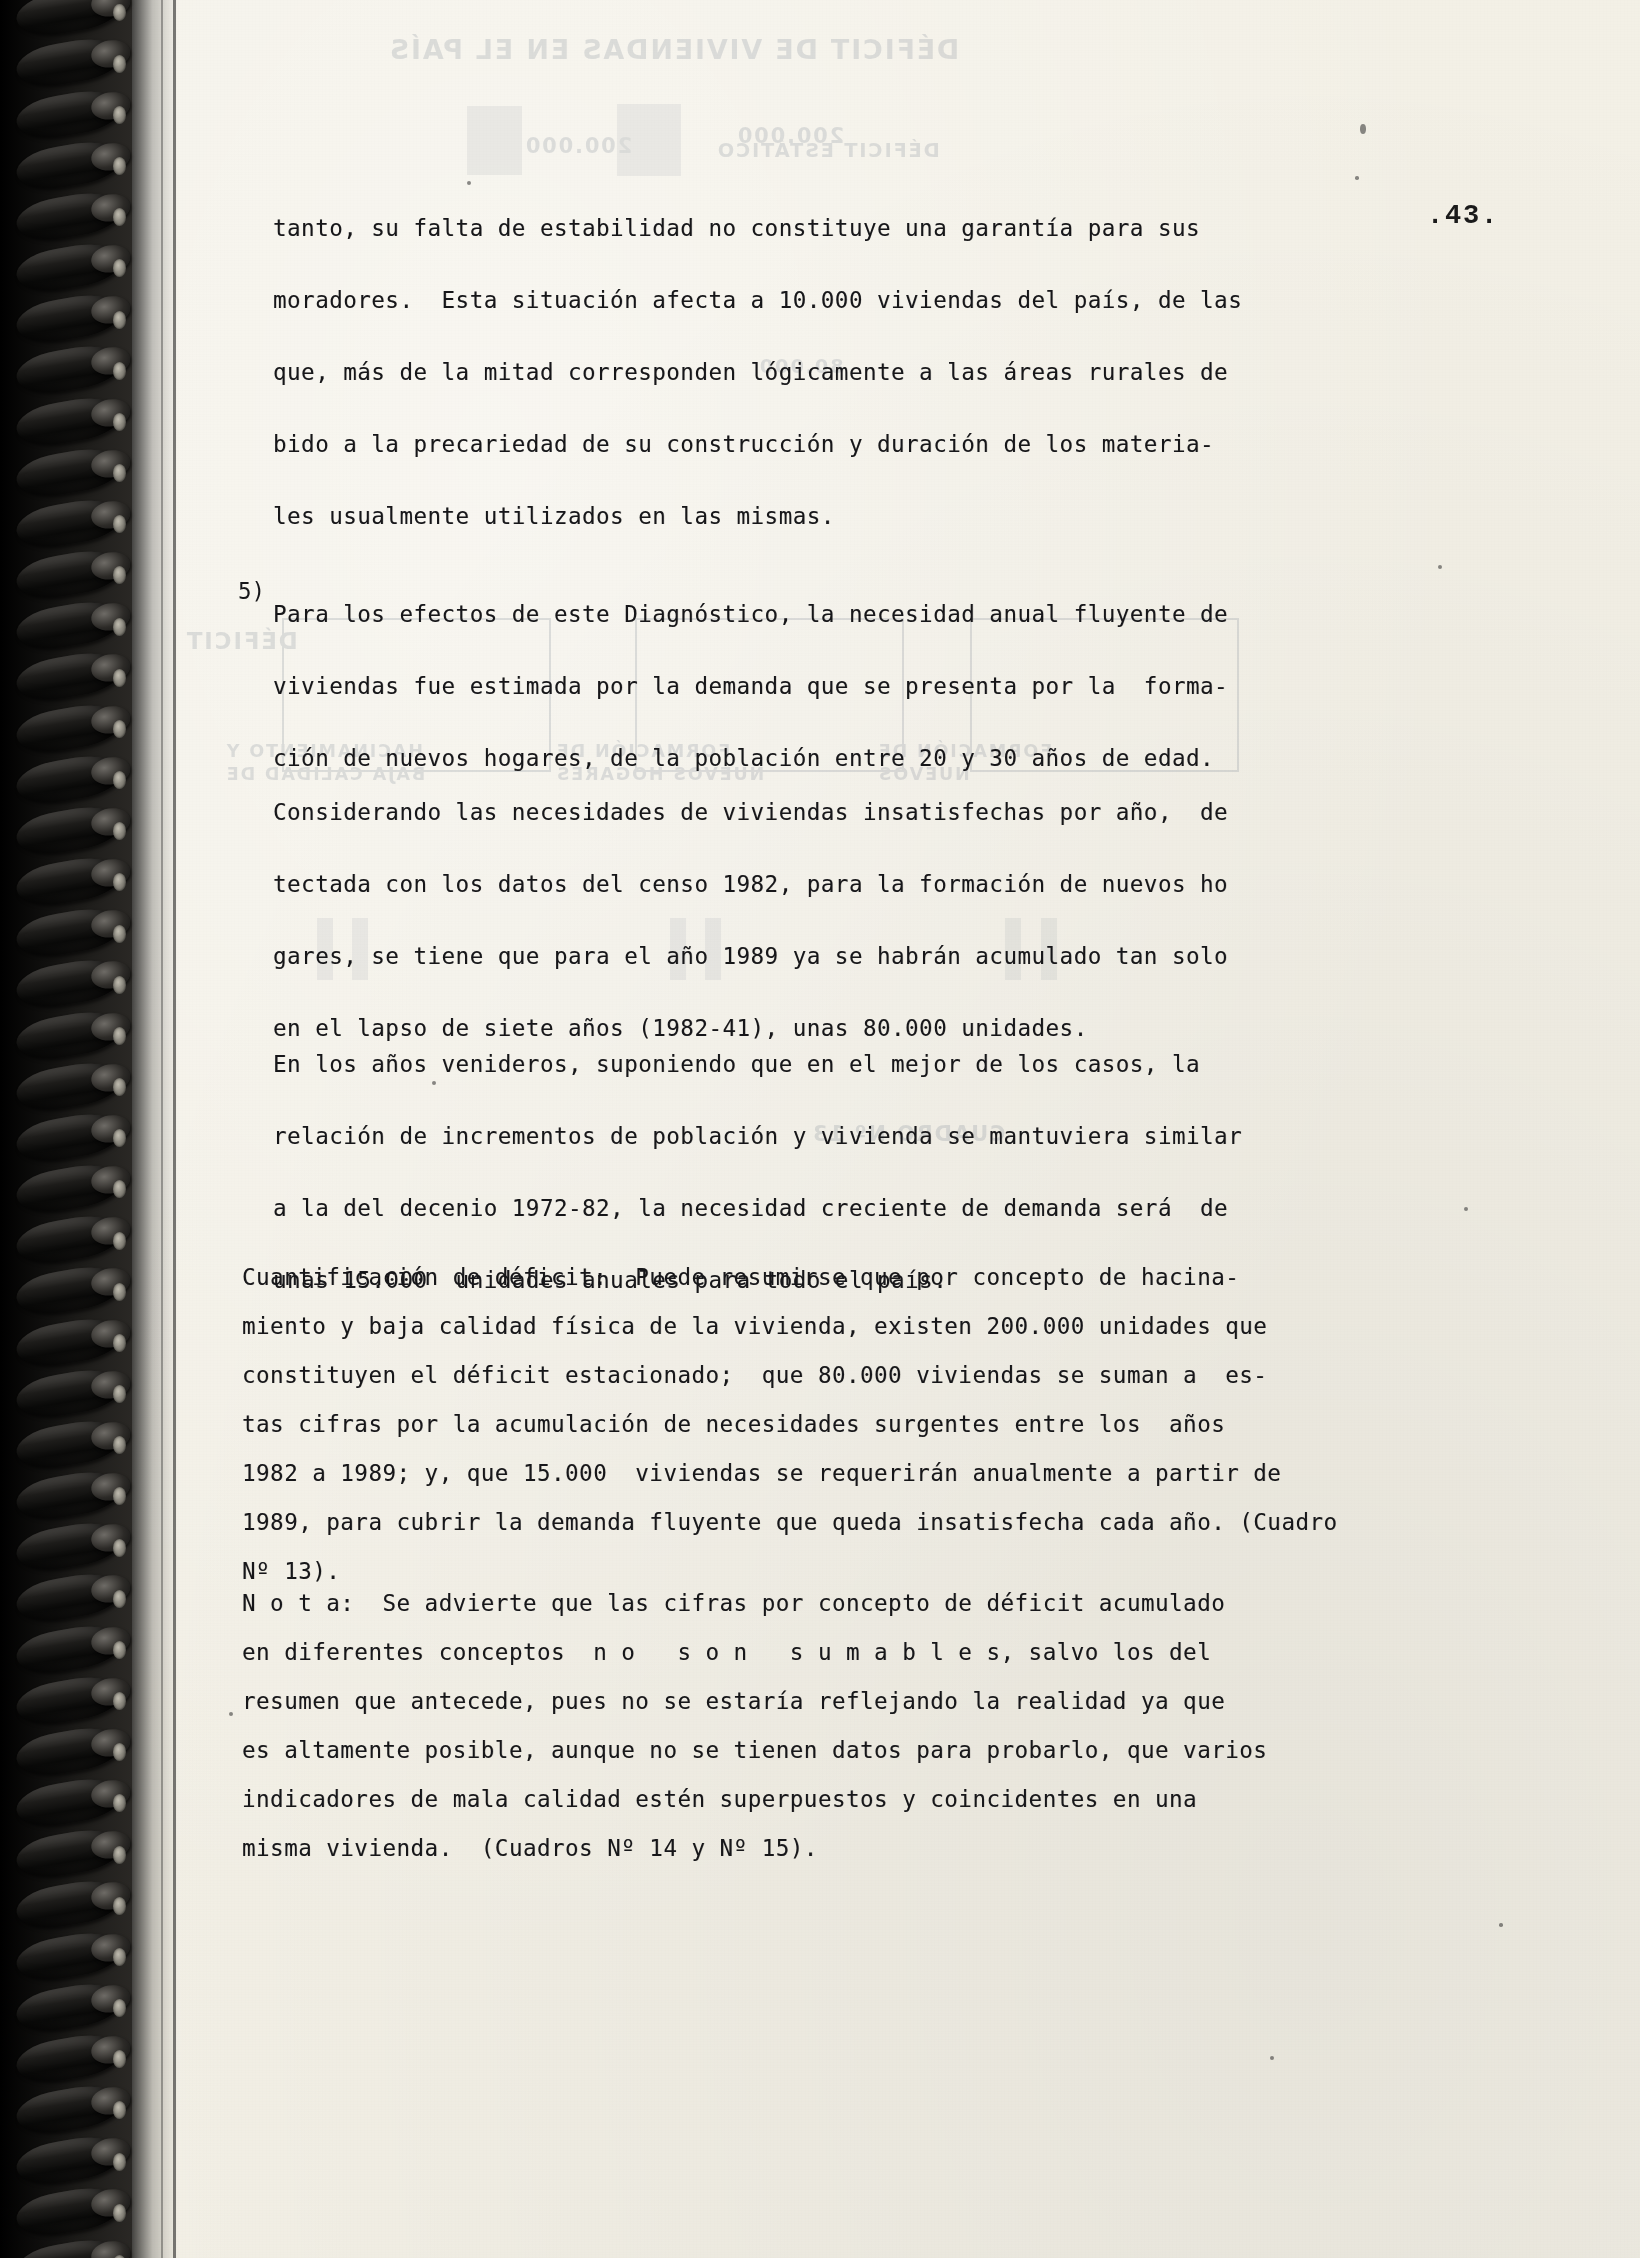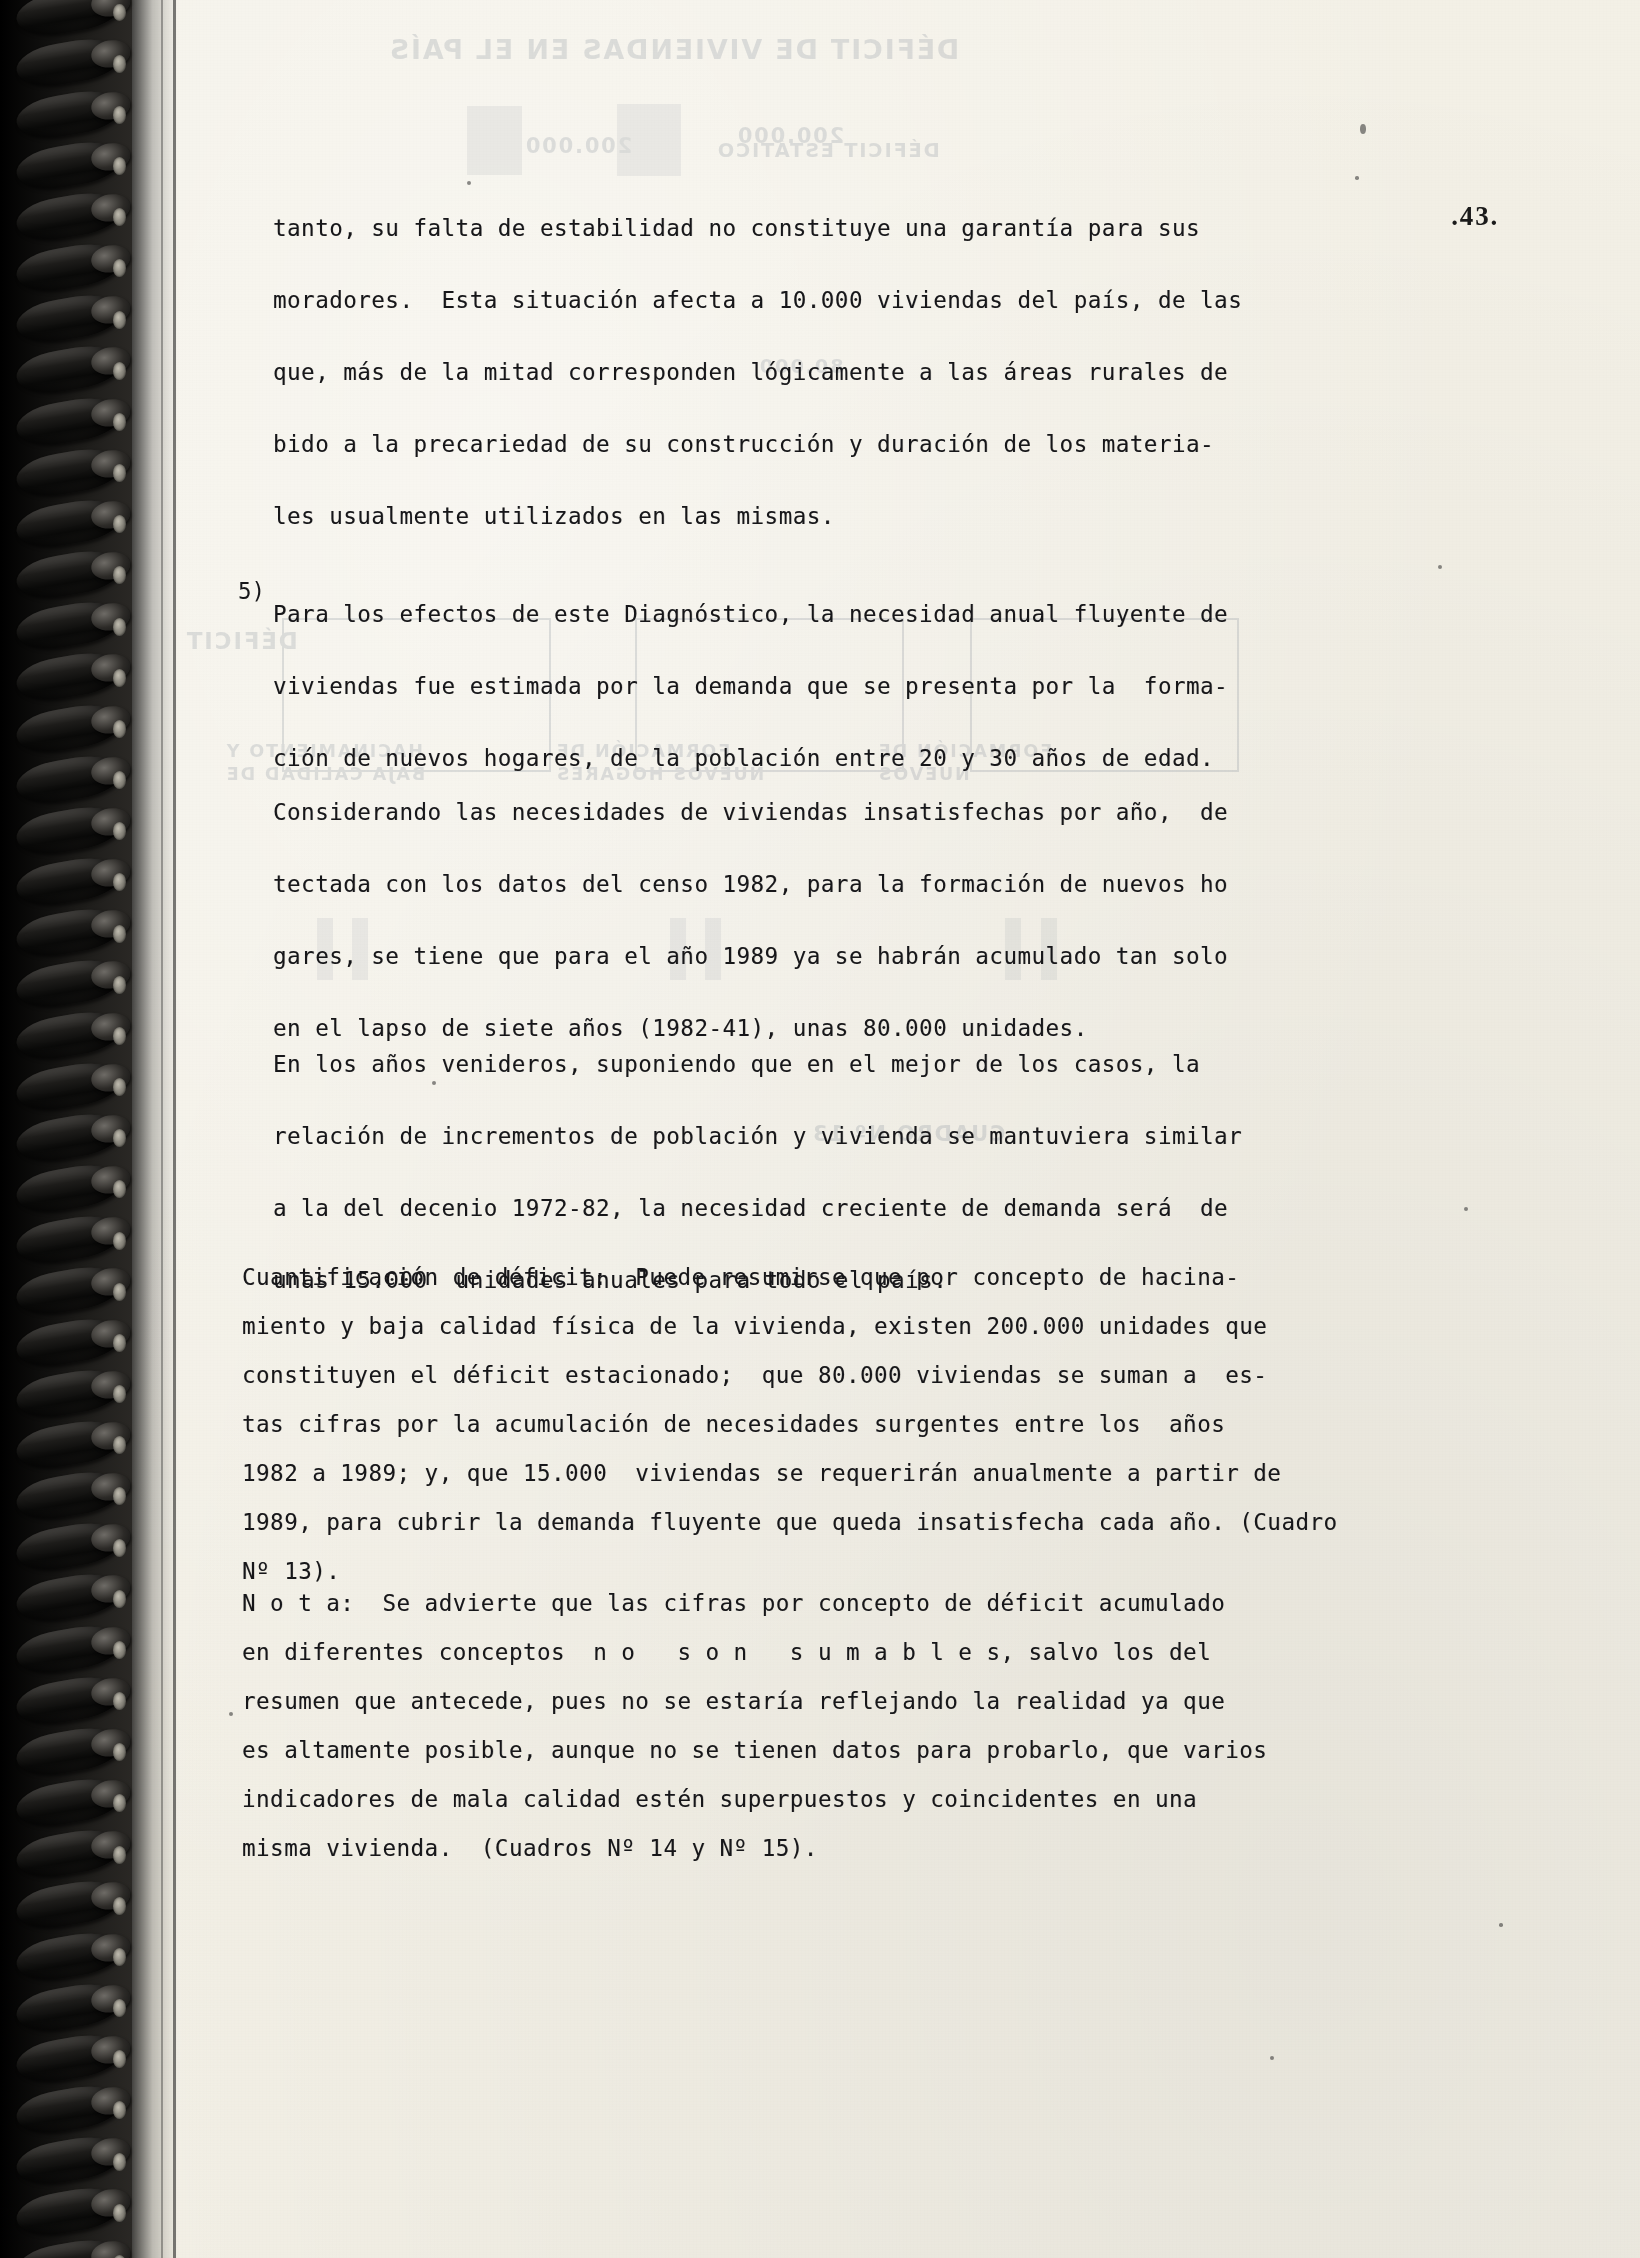--- a/index.html
+++ b/index.html
@@ -130,21 +130,21 @@
     width: 1464px; height: 2258px;
   }
   #folio {
     position: absolute;
     right: 141px;
     top: 201px;
     font-size: 27px;
     font-weight: bold;
     letter-spacing: 1.8px;
     color: #1b1b1b;
-    font-family: Liberation Serif, serif;
+    font-family: Liberation Mono, monospace;
     margin-left: 40px;
   }
 
   .block {
     position: absolute;
     color: #17171a;
     font-size: 22.5px;
     line-height: 72px;
     letter-spacing: 0.5px;
     white-space: pre-wrap;

